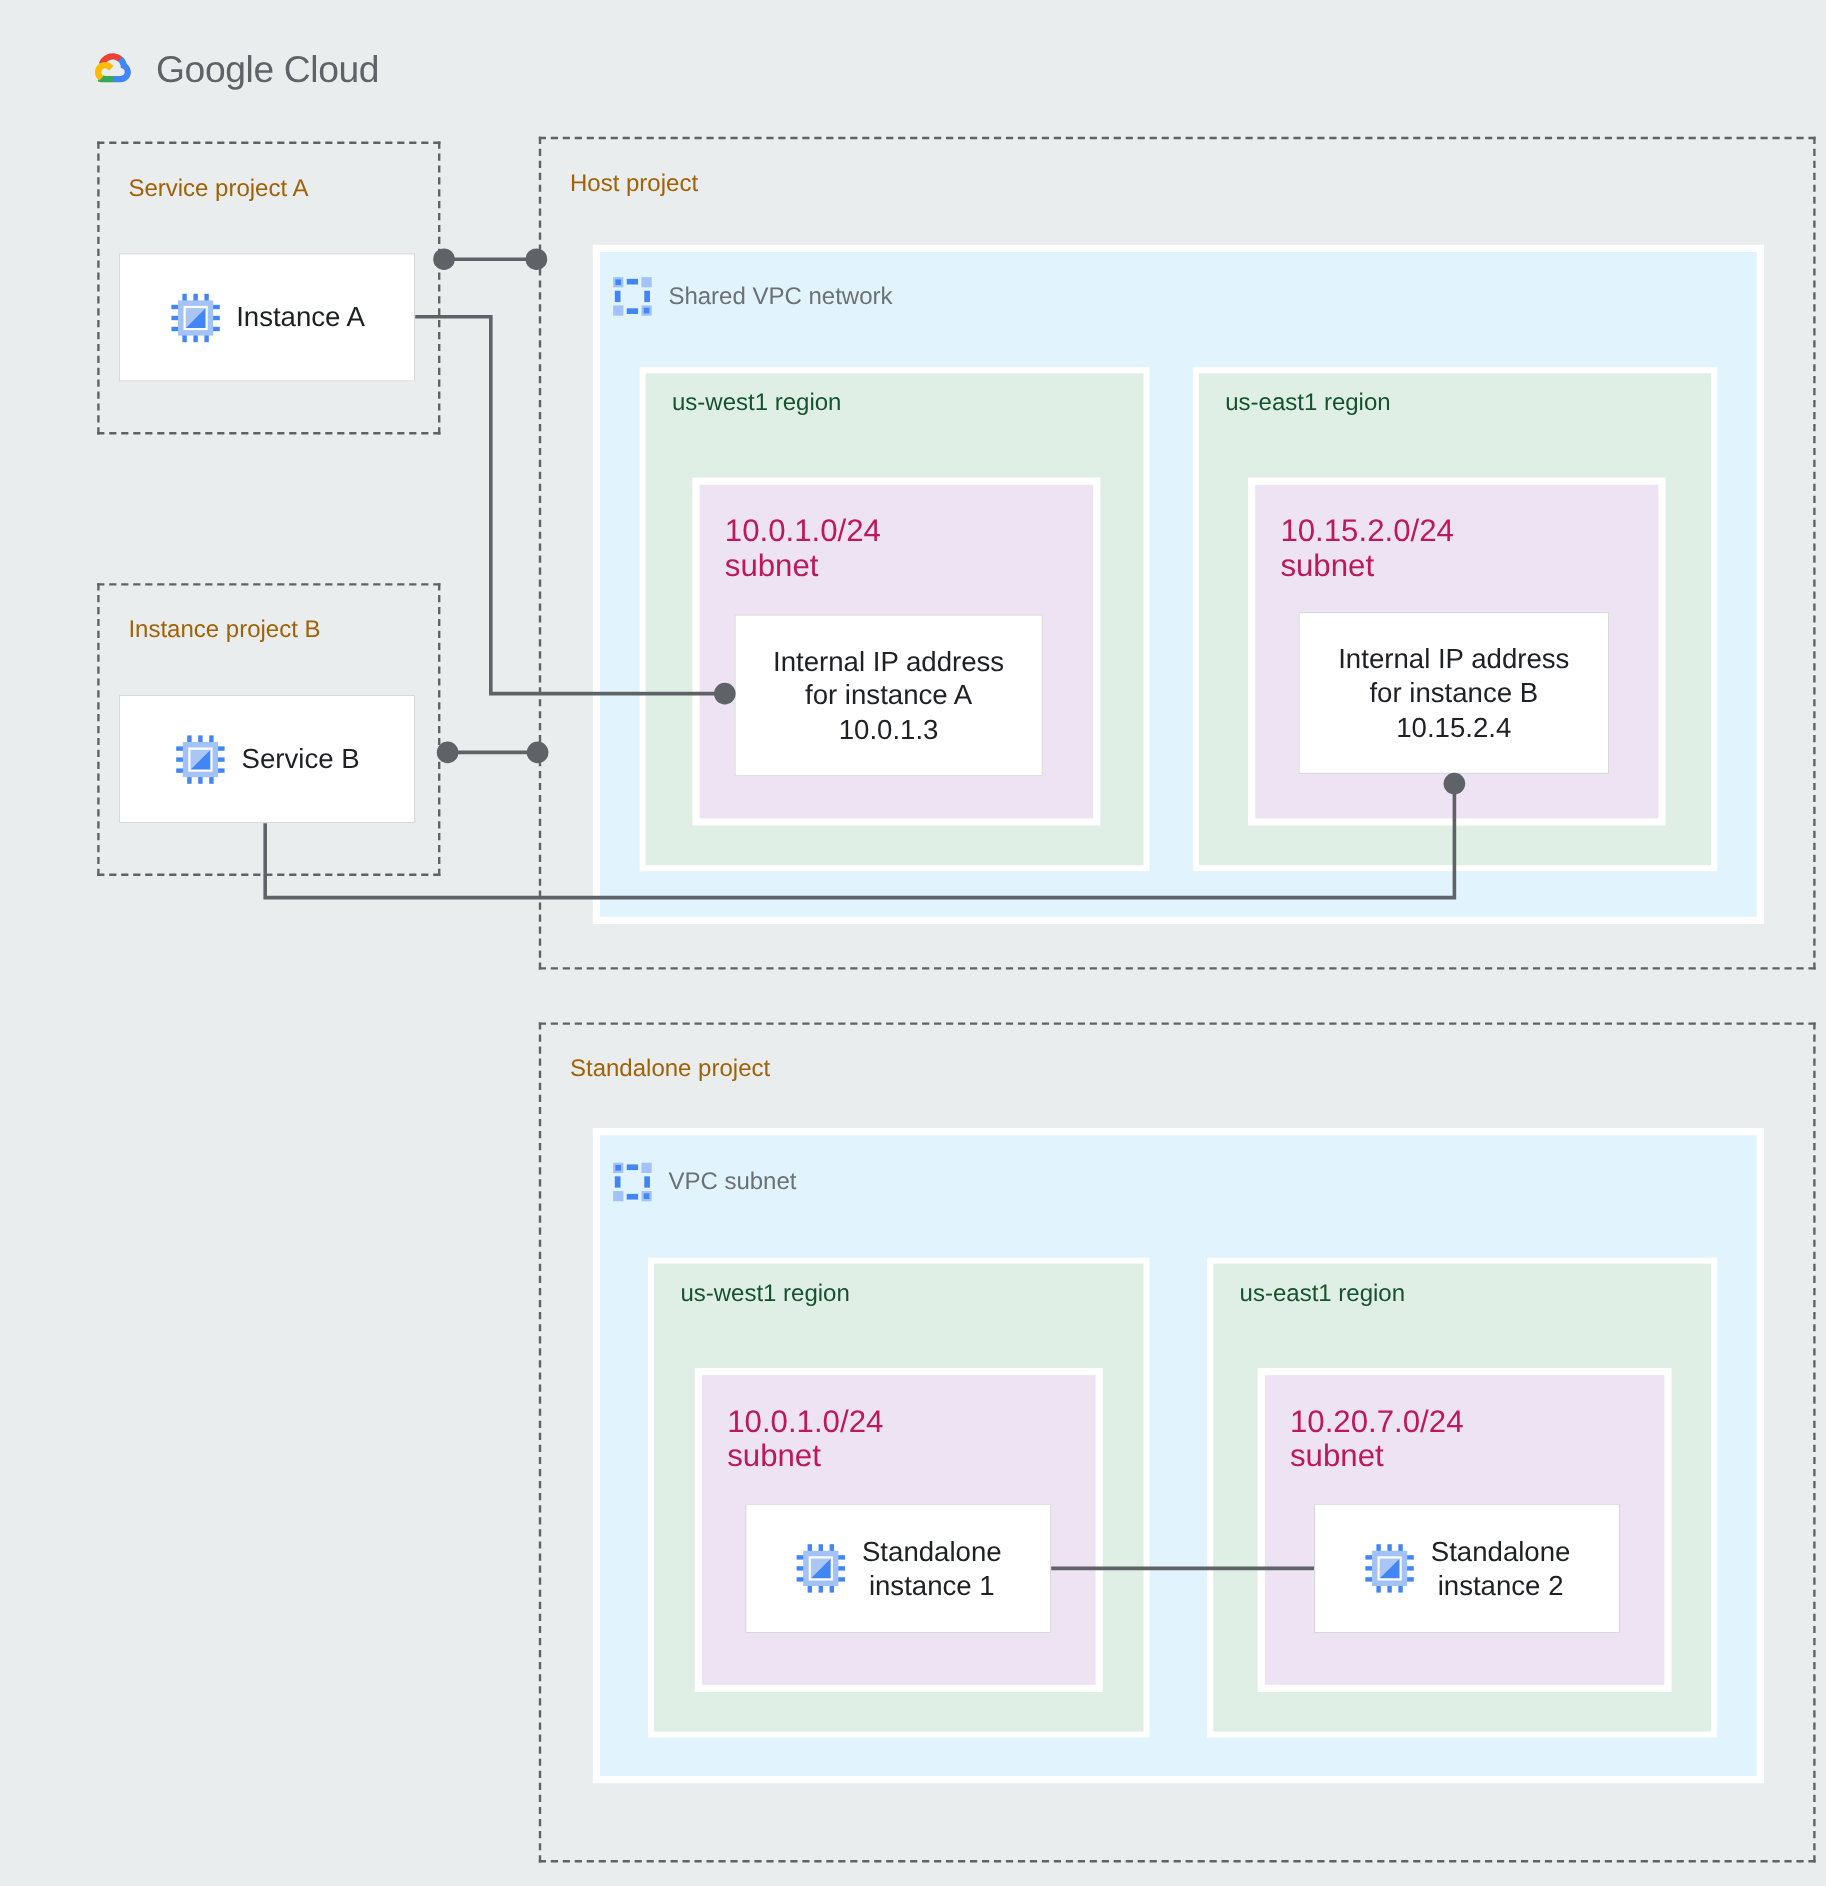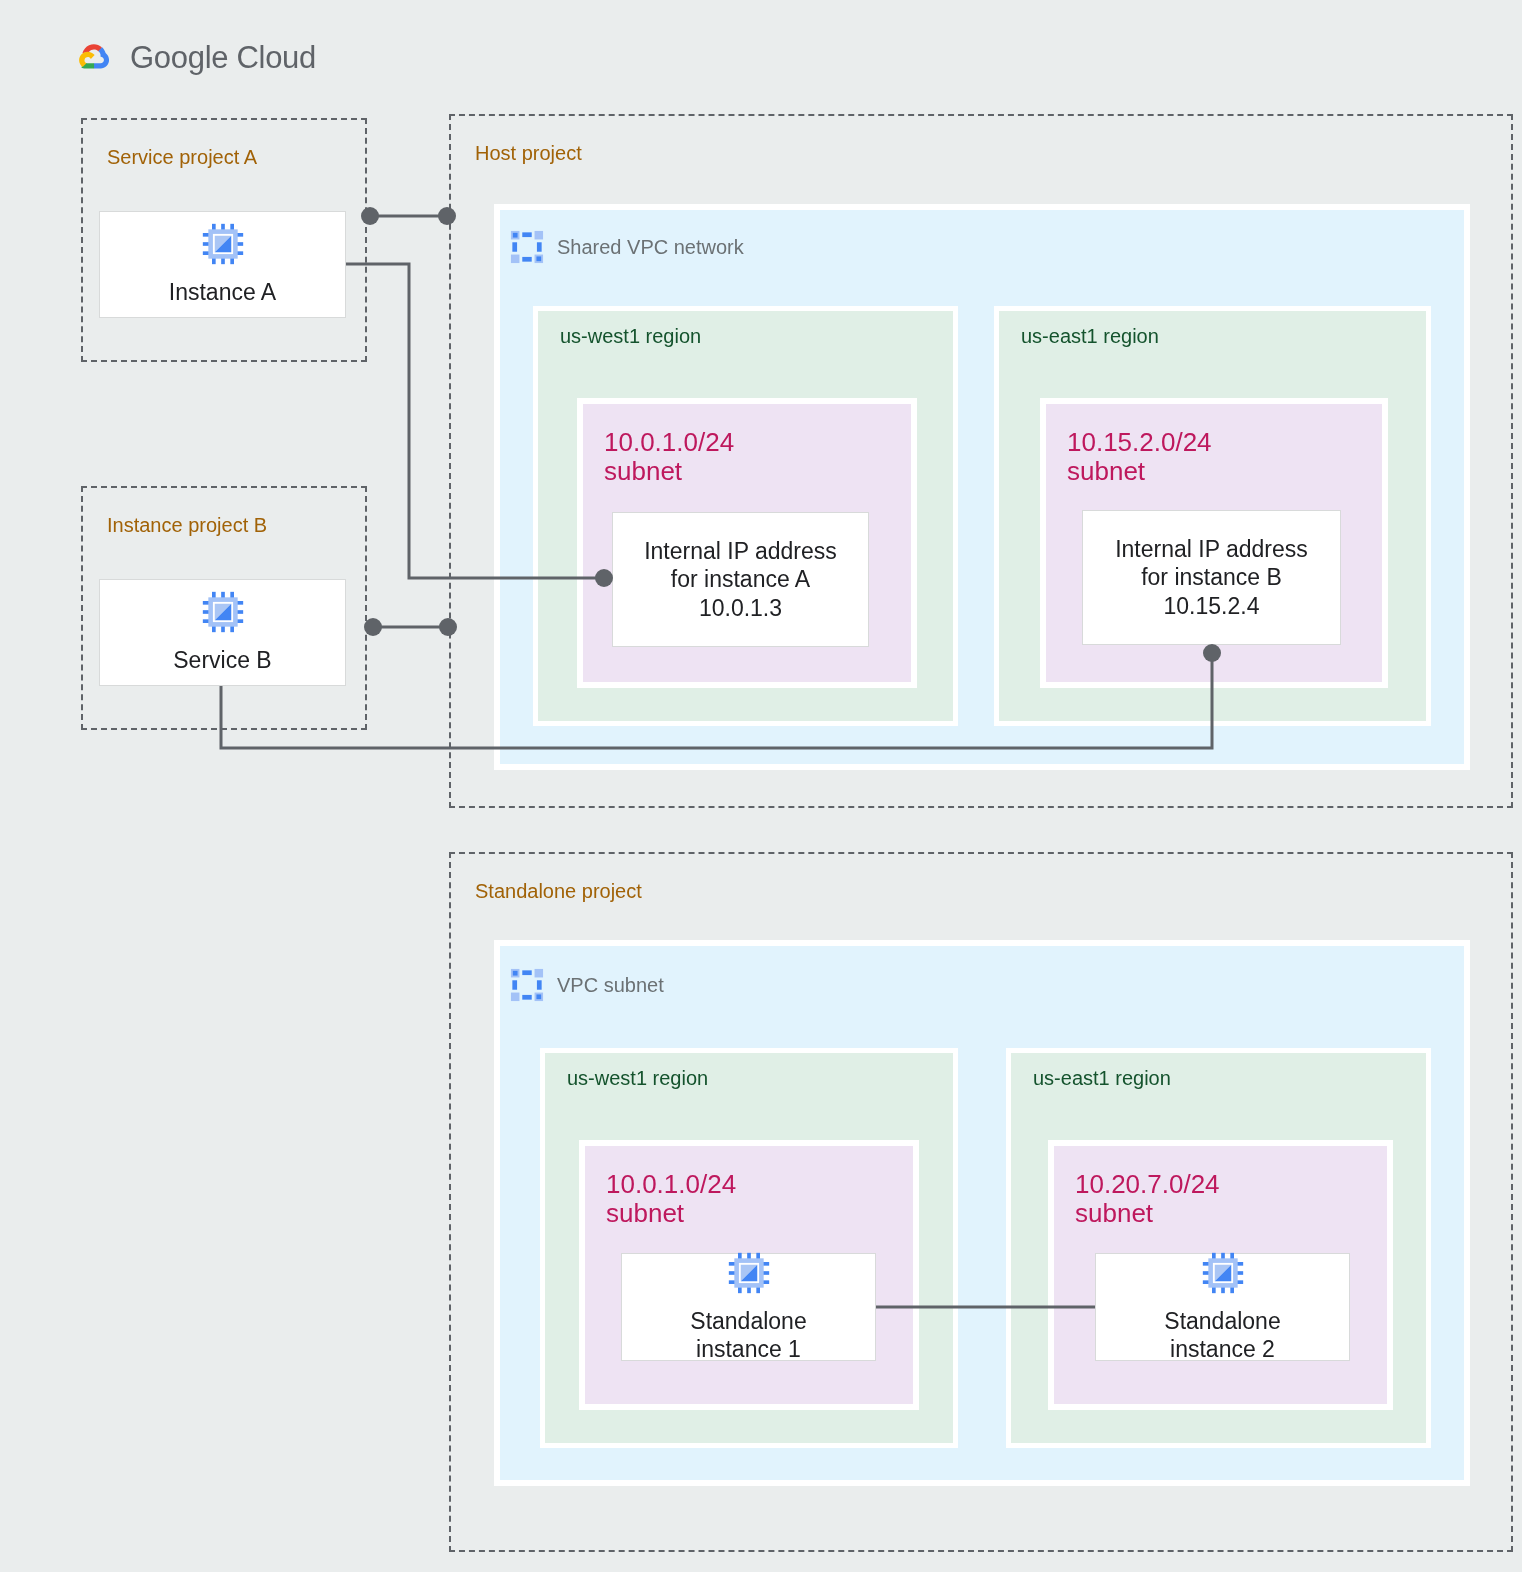--- a/index.html
+++ b/index.html
@@ -110,21 +110,21 @@
   
   .card {
     position: absolute;
     background: #ffffff;
     border: 1px solid #d8dada;
     box-sizing: border-box;
     display: flex;
     align-items: center;
     justify-content: center;
   }
-  .card.with-icon { gap: 12px; flex-direction: column; }
+  .card.with-icon { gap: 12px; }
   .card .card-text {
     font-size: 23px;
     color: #202124;
     line-height: 1.22;
     text-align: center;
     white-space: pre-line;
   }
   .vm-icon { width: 44px; height: 44px; display: block; flex: 0 0 auto; }
 
   

